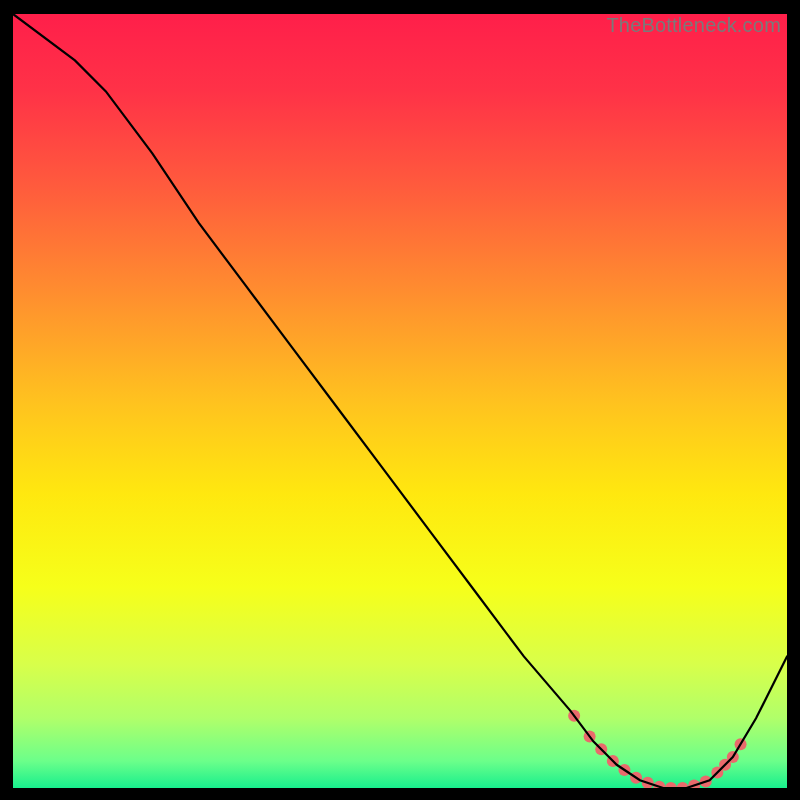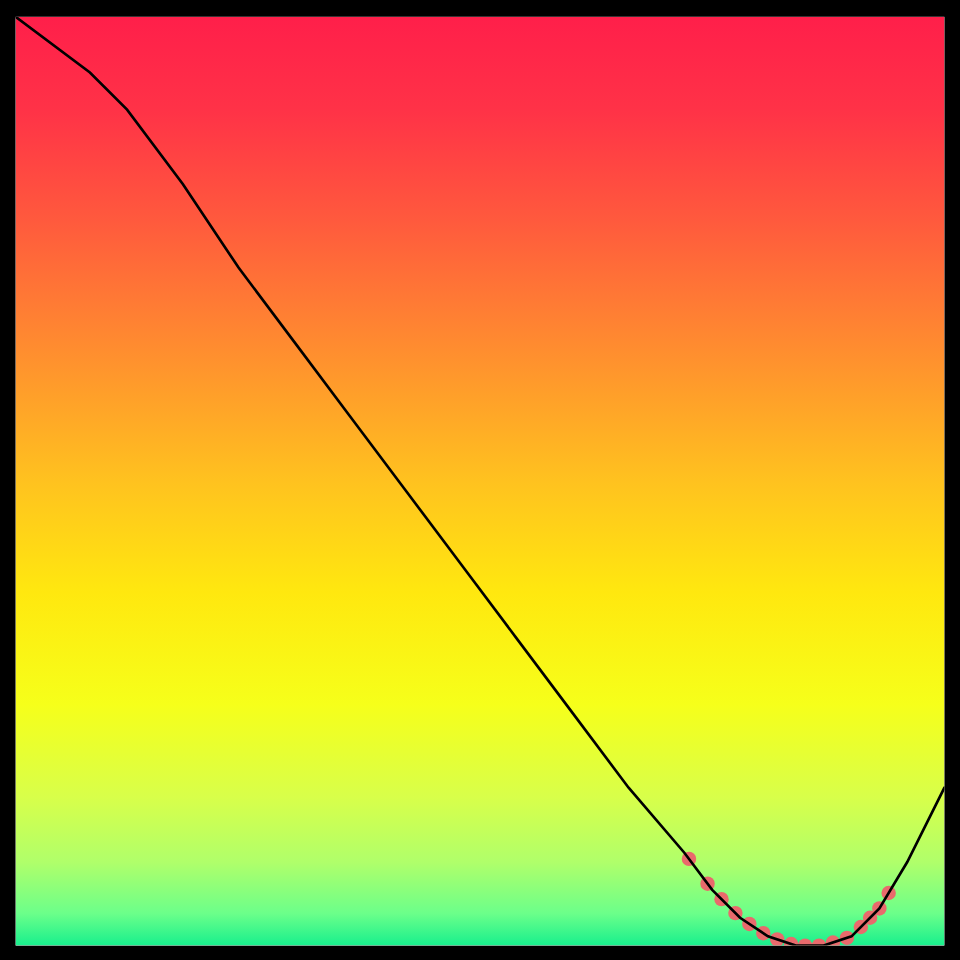--- a/index.html
+++ b/index.html
@@ -70,13 +70,14 @@
         <circle cx="669.51" cy="774.00" r="6" fill="#e96a6c"></circle>
         <circle cx="681.12" cy="771.42" r="6" fill="#e96a6c"></circle>
         <circle cx="692.73" cy="767.55" r="6" fill="#e96a6c"></circle>
         <circle cx="704.34" cy="758.52" r="6" fill="#e96a6c"></circle>
         <circle cx="712.08" cy="750.78" r="6" fill="#e96a6c"></circle>
         <circle cx="719.82" cy="743.04" r="6" fill="#e96a6c"></circle>
         <circle cx="727.56" cy="730.14" r="6" fill="#e96a6c"></circle>
       </g>
     <path id="curve-path" fill="none" stroke-width="2.2" stroke-linecap="round" d="M0.00 0.00 L61.92 46.44 L92.88 77.40 L139.32 139.32 L185.76 208.98 L232.20 270.90 L278.64 332.82 L325.08 394.74 L371.52 456.66 L417.96 518.58 L464.40 580.50 L510.84 642.42 L557.28 696.60 L580.50 727.56 L603.72 750.78 L626.94 766.26 L650.16 774.00 L673.38 774.00 L696.60 766.26 L719.82 743.04 L743.04 704.34 L774.00 642.42" stroke="#000000"></path>
   </svg>
+  <div class="watermark">TheBottleneck.com</div>
 </div>
 
 </body></html>

